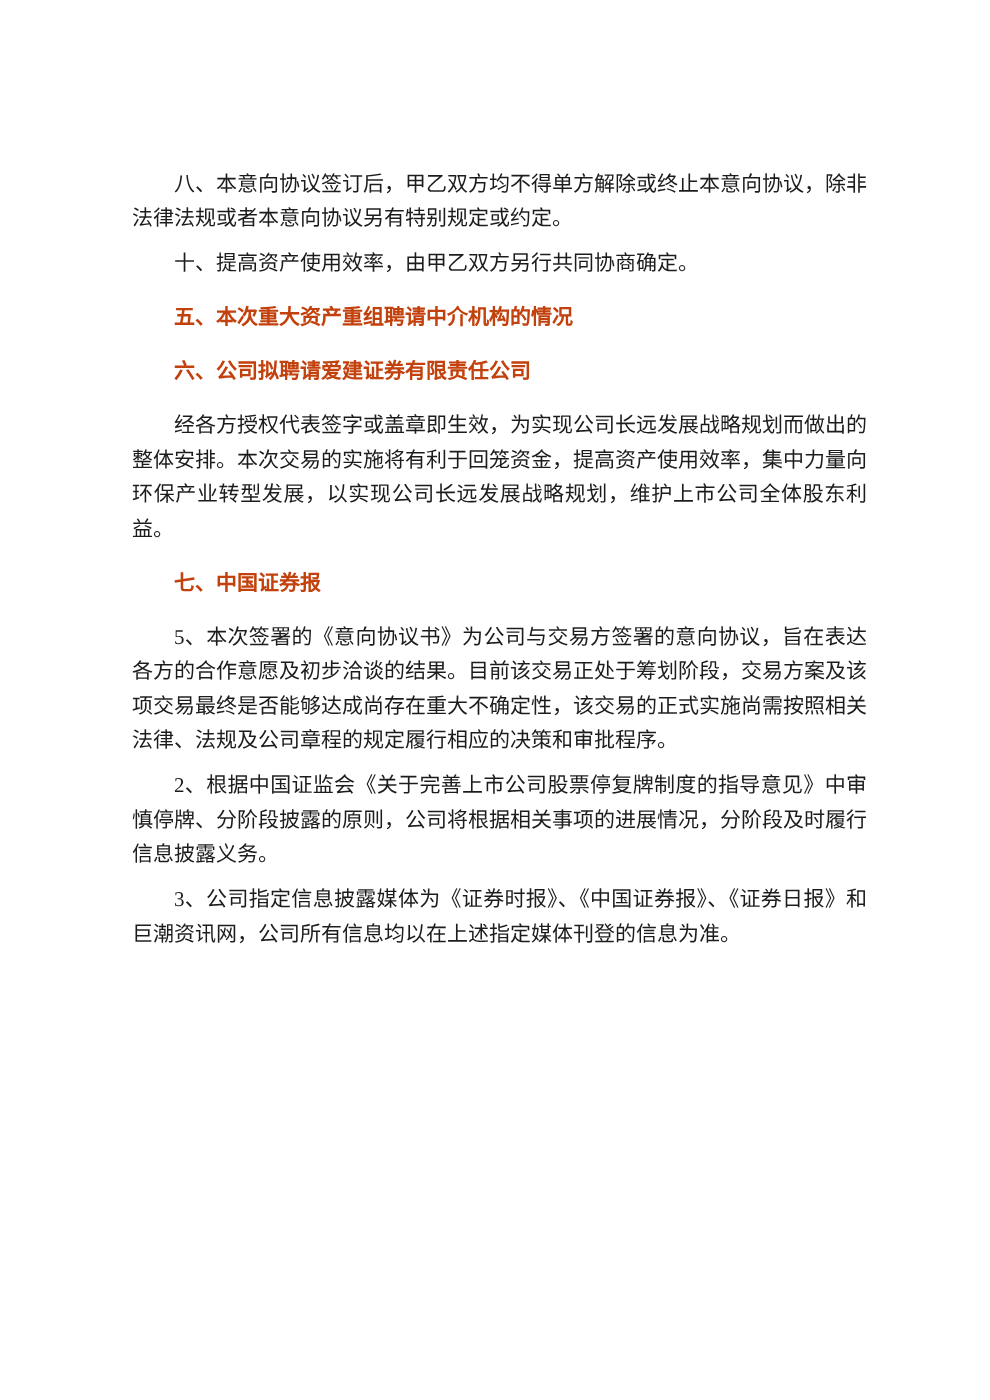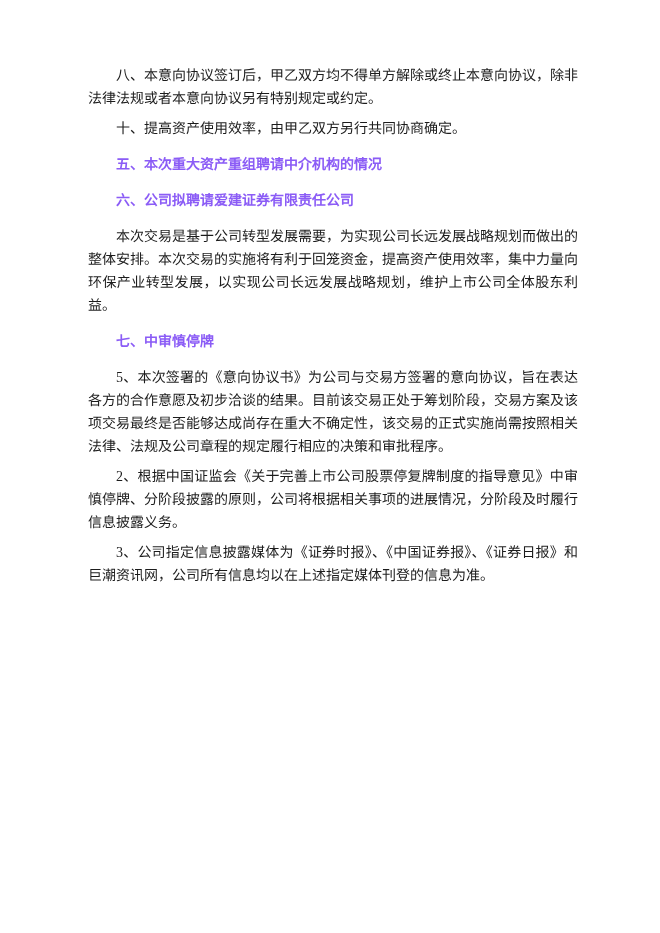--- a/index.html
+++ b/index.html
@@ -10,21 +10,21 @@
   body {
     width: 660px;
     height: 933px;
     overflow: hidden;
   }
   .doc-page {
     box-sizing: border-box;
     width: 660px;
     height: 906px;
     background: #ffffff;
-    padding: 64px 82px 0 88px;
+    padding: 112px 82px 0 88px;
     font-family: "Liberation Serif", "DejaVu Serif", serif;
     color: #1c1c1c;
   }
   .doc-body {
     width: 490px;
   }
   .doc-paragraph {
     margin: 7px 0;
     font-size: 14px;
     line-height: 23px;
@@ -36,31 +36,31 @@
   .doc-paragraph:first-child {
     margin-top: 0;
   }
   .doc-heading {
     margin: 13px 0;
     font-size: 14px;
     line-height: 23px;
     text-indent: 2em;
     text-align: left;
     font-weight: bold;
-    color: #8b5cf6;
+    color: #c2410c;
   }
 </style>
 </head>
 <body>
 
 <div class="doc-page">
   <div class="doc-body">
     <p class="doc-paragraph">八、本意向协议签订后，甲乙双方均不得单方解除或终止本意向协议，除非法律法规或者本意向协议另有特别规定或约定。</p>
     <p class="doc-paragraph">十、提高资产使用效率，由甲乙双方另行共同协商确定。</p>
     <h3 class="doc-heading">五、本次重大资产重组聘请中介机构的情况</h3>
     <h3 class="doc-heading">六、公司拟聘请爱建证券有限责任公司</h3>
-    <p class="doc-paragraph">本次交易是基于公司转型发展需要，为实现公司长远发展战略规划而做出的整体安排。本次交易的实施将有利于回笼资金，提高资产使用效率，集中力量向环保产业转型发展，以实现公司长远发展战略规划，维护上市公司全体股东利益。</p>
-    <h3 class="doc-heading">七、中审慎停牌</h3>
+    <p class="doc-paragraph">经各方授权代表签字或盖章即生效，为实现公司长远发展战略规划而做出的整体安排。本次交易的实施将有利于回笼资金，提高资产使用效率，集中力量向环保产业转型发展，以实现公司长远发展战略规划，维护上市公司全体股东利益。</p>
+    <h3 class="doc-heading">七、中国证券报</h3>
     <p class="doc-paragraph">5、本次签署的《意向协议书》为公司与交易方签署的意向协议，旨在表达各方的合作意愿及初步洽谈的结果。目前该交易正处于筹划阶段，交易方案及该项交易最终是否能够达成尚存在重大不确定性，该交易的正式实施尚需按照相关法律、法规及公司章程的规定履行相应的决策和审批程序。</p>
     <p class="doc-paragraph">2、根据中国证监会《关于完善上市公司股票停复牌制度的指导意见》中审慎停牌、分阶段披露的原则，公司将根据相关事项的进展情况，分阶段及时履行信息披露义务。</p>
     <p class="doc-paragraph">3、公司指定信息披露媒体为《证券时报》、《中国证券报》、《证券日报》和巨潮资讯网，公司所有信息均以在上述指定媒体刊登的信息为准。</p>
   </div>
 </div>
 
 </body></html>

